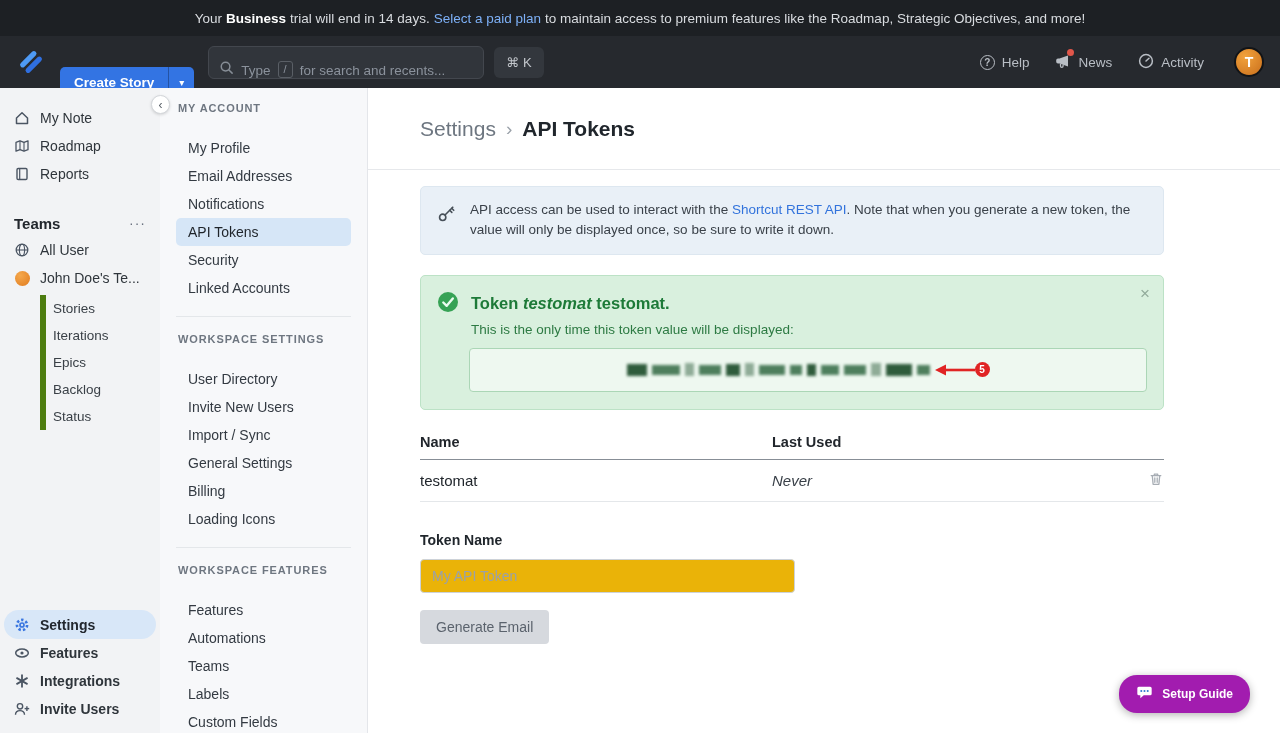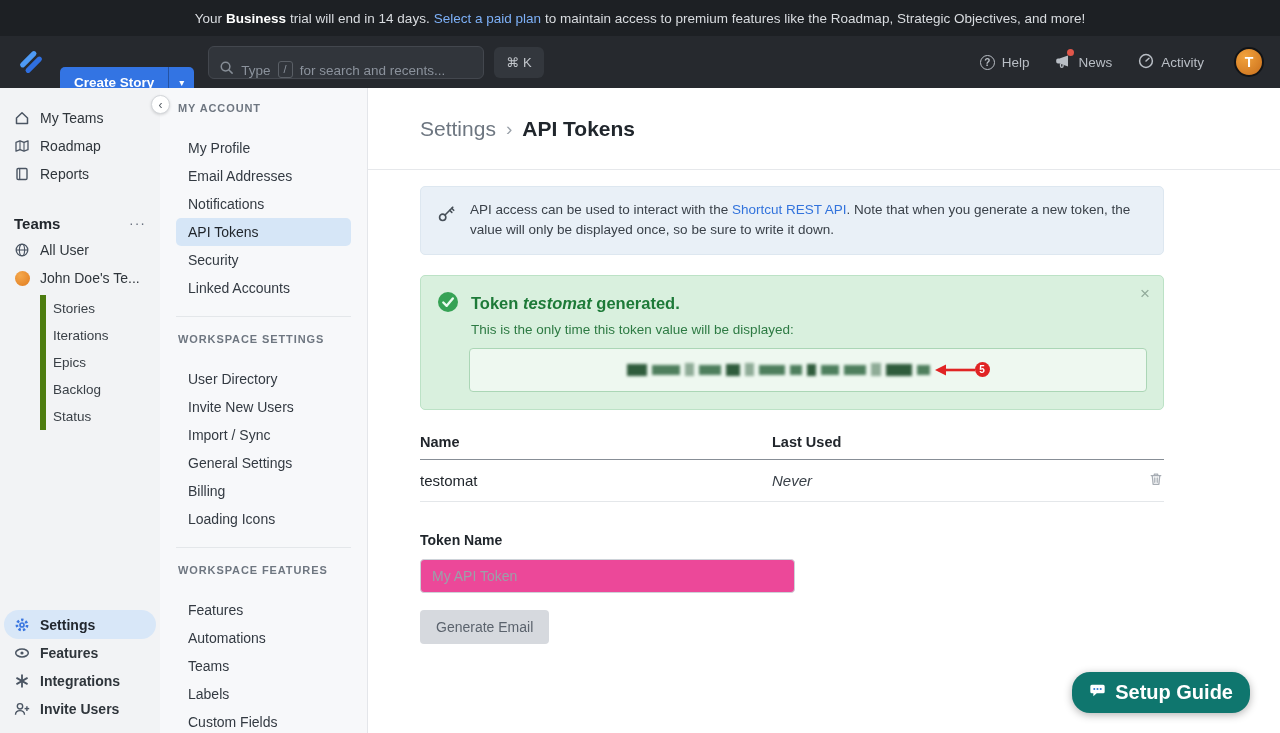--- a/index.html
+++ b/index.html
@@ -170,31 +170,31 @@
   .tbl-row {
     display: flex; align-items: center; padding: 11px 0; border-bottom: 1px solid #e4e7ea;
     font-size: 15px; color: #21262c;
   }
   .tbl-row em { color: #383f47; }
   .trash-btn { margin-left: auto; background: none; border: none; cursor: pointer; padding: 0; }
 
   .form-label { margin-top: 30px; font-weight: bold; font-size: 14px; color: #20262c; }
   .token-input {
     margin-top: 11px; width: 375px; height: 34px; border: 1px solid #cdd2d8; border-radius: 4px;
-    padding: 0 11px; font-size: 14px; font-family: inherit; color: #20262c; display: block; background: #ec4899;
+    padding: 0 11px; font-size: 14px; font-family: inherit; color: #20262c; display: block; background: #eab308;
   }
   .token-input::placeholder { color: #9aa1a9; }
   .generate-btn {
     margin-top: 17px; background: #d6d9de; color: #5b636d; border: none; border-radius: 4px;
     padding: 9px 16px; font-size: 14px; font-family: inherit; cursor: pointer;
   }
 
   .setup-guide {
-    position: absolute; bottom: 20px; right: 30px; background: #0f766e; color: #fff;
-    border: none; border-radius: 18px; padding: 9px 17px; font-size: 20px; font-weight: bold;
+    position: absolute; bottom: 20px; right: 30px; background: #a21caf; color: #fff;
+    border: none; border-radius: 18px; padding: 9px 17px; font-size: 12px; font-weight: bold;
     font-family: inherit; display: flex; align-items: center; gap: 9px; cursor: pointer;
     box-shadow: 0 2px 8px rgba(0,0,0,.3);
   }
 </style>
 </head>
 <body>
 
 <div class="trial-banner">
   <span>Your </span>
   <b>Business</b>
@@ -261,21 +261,21 @@
 
   <div class="sidebar">
     <button class="collapse-btn">‹</button>
 
     <div class="side-item">
       <span class="ic">
         <svg width="16" height="16" viewBox="0 0 16 16">
             <path d="M2.5 8 L8 2.8 L13.5 8 V13.5 H2.5 Z" fill="none" stroke="#4b5563" stroke-width="1.5" stroke-linejoin="round"></path>
           </svg>
       </span>
-      <span>My Teams</span>
+      <span>My Note</span>
     </div>
     <div class="side-item">
       <span class="ic">
         <svg width="16" height="16" viewBox="0 0 16 16">
             <path d="M2 4.3 L6 2.8 L10 4.3 L14 2.8 V11.7 L10 13.2 L6 11.7 L2 13.2 Z" fill="none" stroke="#4b5563" stroke-width="1.3" stroke-linejoin="round"></path>
             <line x1="6" y1="2.8" x2="6" y2="11.7" stroke="#4b5563" stroke-width="1.1"></line>
             <line x1="10" y1="4.3" x2="10" y2="13.2" stroke="#4b5563" stroke-width="1.1"></line>
           </svg>
       </span>
       <span>Roadmap</span>
@@ -422,21 +422,21 @@
 
       <div class="success-box">
         <button class="success-close">×</button>
         <div class="success-head">
           <span>
             <svg width="22" height="22" viewBox="0 0 22 22">
                 <circle cx="11" cy="11" r="10" fill="#36a255"></circle>
                 <path d="M6.3 11.5 L9.7 14.8 L15.8 7.5" fill="none" stroke="#eafbef" stroke-width="2.4" stroke-linecap="round" stroke-linejoin="round"></path>
               </svg>
           </span>
-          <span class="success-title"><span>Token </span><em>testomat</em><span> generated.</span></span>
+          <span class="success-title"><span>Token </span><em>testomat</em><span> testomat.</span></span>
         </div>
         <p class="success-sub">This is the only time this token value will be displayed:</p>
         <div class="token-box">
           <span class="redact">
             <span></span>
               <span></span>
               <span></span>
               <span></span>
               <span></span>
               <span></span>

